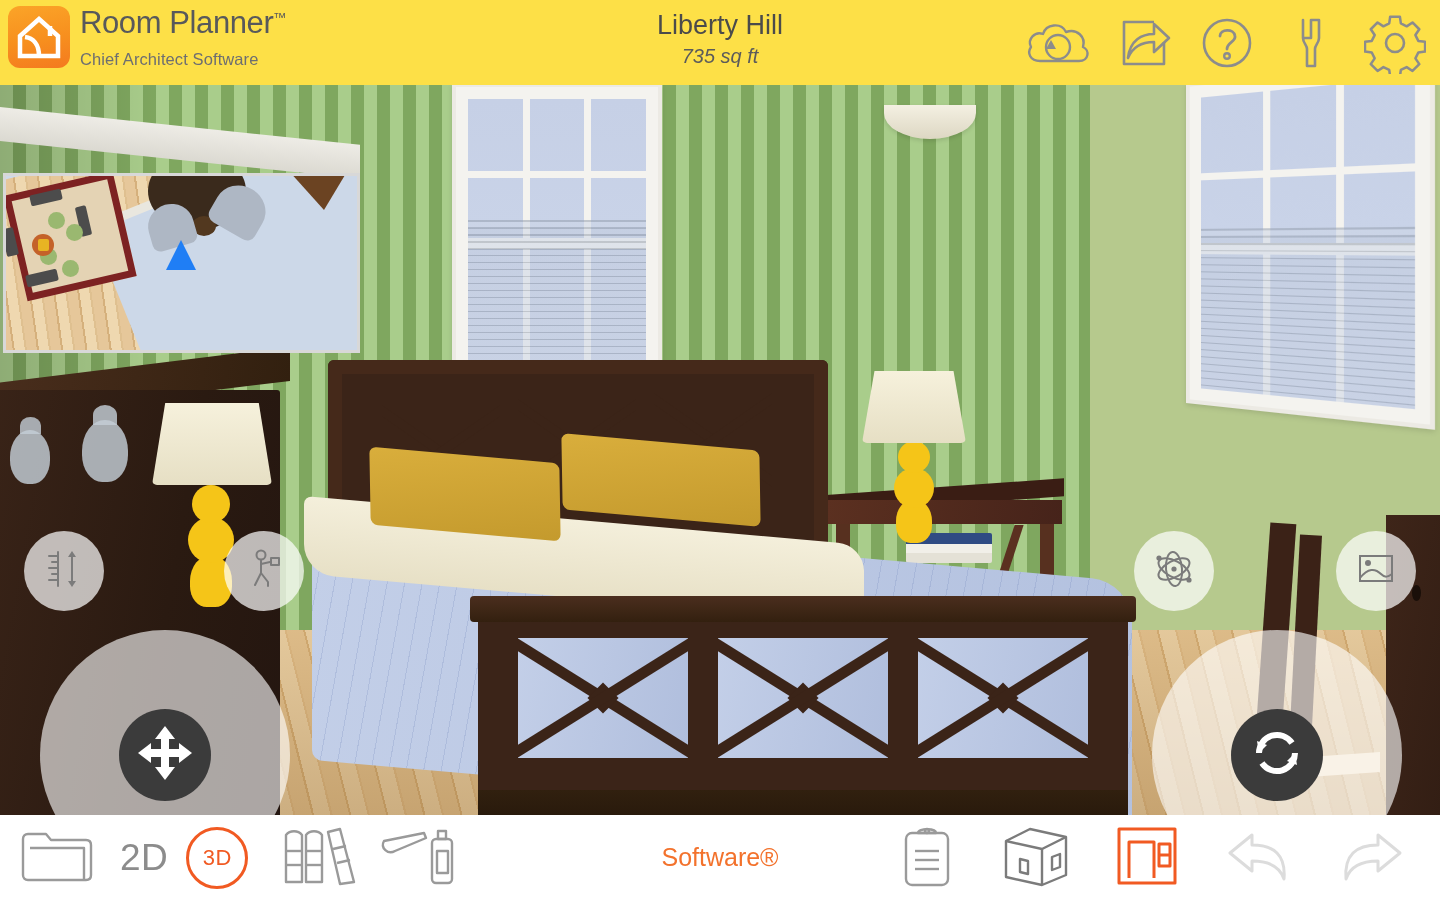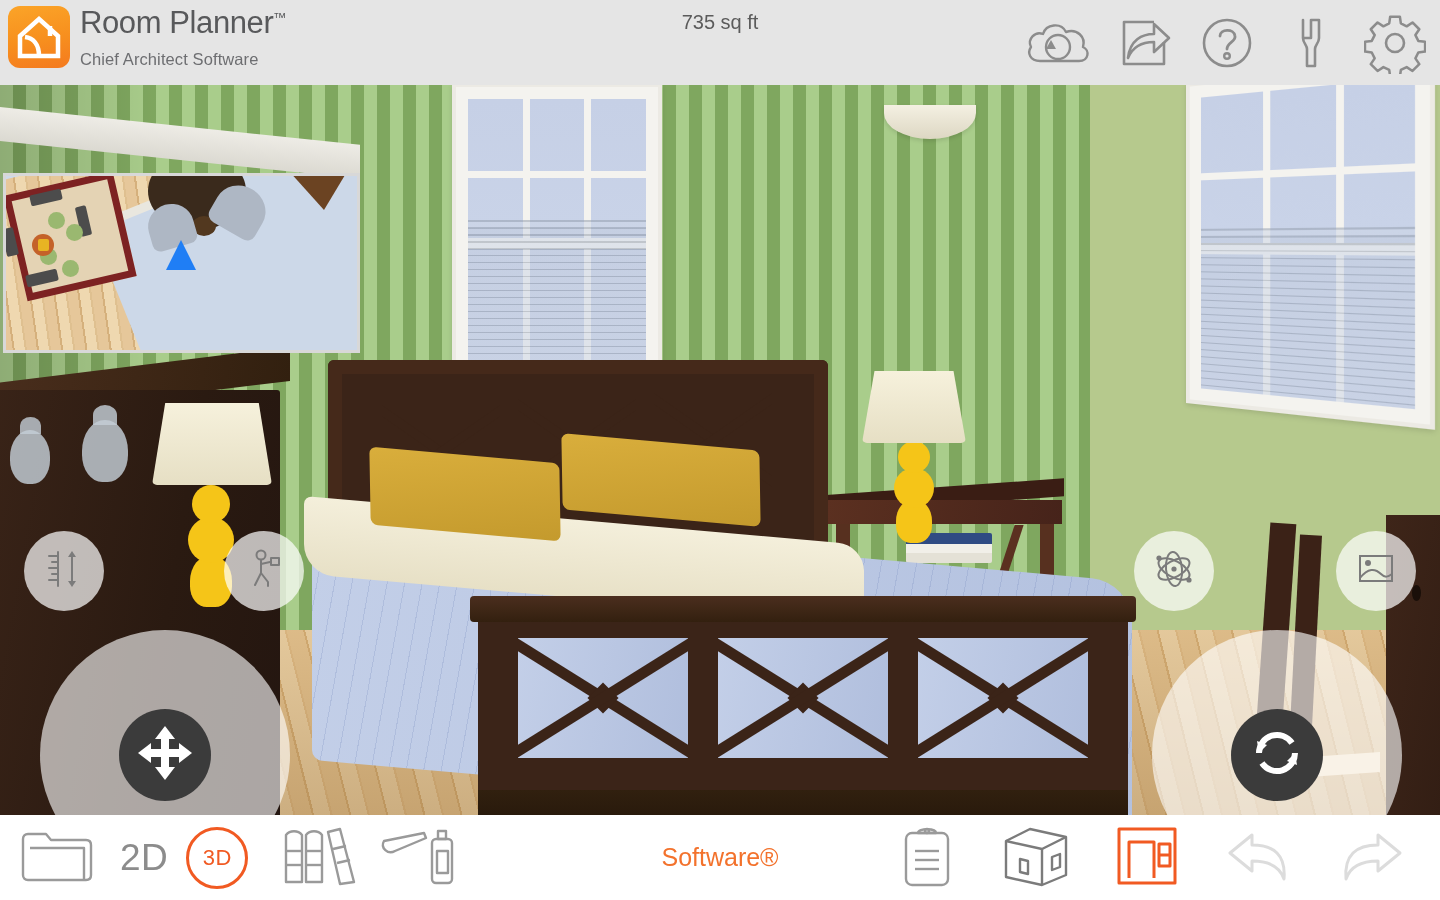--- a/index.html
+++ b/index.html
@@ -8,40 +8,40 @@
     width:1440px; height:900px;
     overflow:hidden;
     font-family:"Liberation Sans", sans-serif;
     background:#ffffff;
   }
   #app { position:relative; width:1440px; height:900px; }
 
   
   #header {
     position:absolute; top:0; left:0; width:1440px; height:85px;
-    background:#e5e5e5; z-index:40;
+    background:#fde047; z-index:40;
   }
   #brand { position:absolute; left:8px; top:6px; display:flex; align-items:center; gap:10px; }
   #logo-mark {
     width:62px; height:62px; border-radius:12px;
     background:linear-gradient(170deg,#fba428 0%,#f78f1e 55%,#f47a1f 100%);
     position:relative; flex:0 0 auto;
   }
   #logo-mark svg { position:absolute; inset:0; }
   #brand-text { display:flex; flex-direction:column; justify-content:center; line-height:1; }
   #brand-name { font-size:31px; color:#58595b; letter-spacing:-0.4px; font-weight:400; }
   #brand-name sup { font-size:13px; vertical-align:super; }
   #brand-sub { font-size:16.5px; color:#6d6e71; margin-top:13px; letter-spacing:0.1px; }
 
   #title-block {
     position:absolute; left:0; right:0; top:9px;
     text-align:center; pointer-events:none;
   }
   #project-title { font-size:27px; color:#4b4b4b; font-weight:400; line-height:1.25; }
-  #project-area  { font-size:20px; color:#5b5b5b; font-weight:400; margin-top:2px; }
+  #project-area  { font-size:20px; color:#5b5b5b; font-weight:400; margin-top:2px;font-style:italic; }
 
   #header-actions {
     position:absolute; right:14px; top:0; height:85px;
     display:flex; align-items:center; gap:22px;
   }
   .hdr-btn {
     width:62px; height:62px; display:flex; align-items:center; justify-content:center;
     cursor:pointer; background:none; border:none;
   }
   .hdr-btn svg { display:block; }
@@ -404,20 +404,21 @@
           <path d="M31 50 C31 38 25 32 17 31" fill="none" stroke="#ffffff" stroke-width="4.5"></path>
         </svg>
       </div>
       <div id="brand-text">
         <div id="brand-name"><span>Room Planner</span><sup>™</sup></div>
         <div id="brand-sub">Chief Architect Software</div>
       </div>
     </div>
 
     <div id="title-block">
+      <div id="project-title">Liberty Hill</div>
       <div id="project-area">735 sq ft</div>
     </div>
 
     <div id="header-actions">
 
       <button class="hdr-btn">
         <span>
           <svg width="70" height="52" viewBox="0 0 70 52">
             <path d="M16 44 C6 44 3 36 7 30 C3 22 11 14 19 17 C22 7 37 5 42 15 C53 11 62 20 59 30 C66 33 65 44 55 44 Z" fill="none" stroke="#8c8c8c" stroke-width="2.4" stroke-linejoin="round"></path>
             <circle cx="34" cy="30" r="12" fill="none" stroke="#8c8c8c" stroke-width="2.4"></circle>

